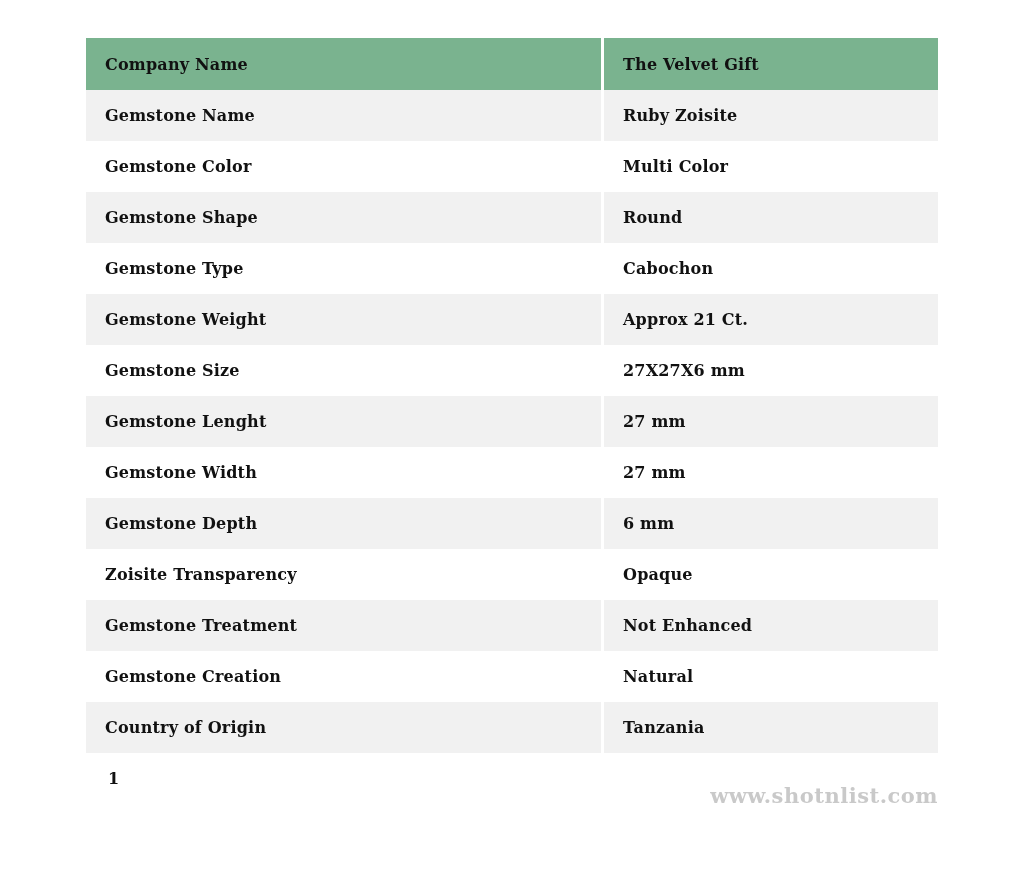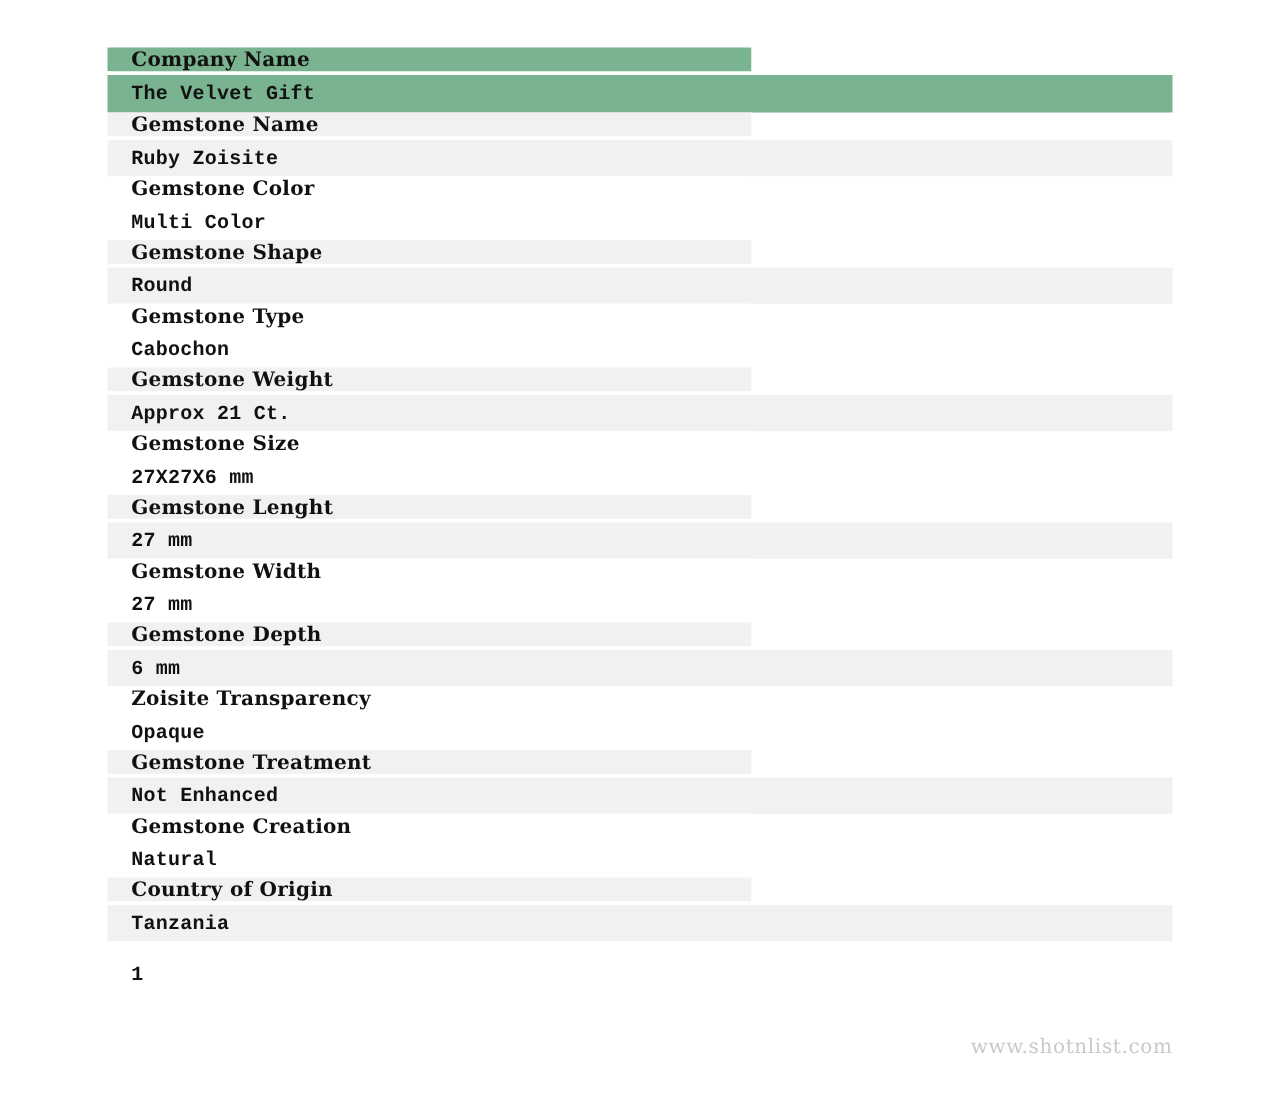--- a/index.html
+++ b/index.html
@@ -19,41 +19,39 @@
   }
   .spec-table {
     position: absolute;
     left: 86px;
     top: 38px;
     width: 852px;
   }
   .trow {
     display: flex;
     width: 100%;
-    flex-direction: column;
   }
   .trow .cell-label {
     width: 515px;
     box-sizing: border-box;
     padding-left: 19px;
     display: flex;
     align-items: center;
   }
   .trow .col-gap {
     width: 3px;
     background: #ffffff;
     flex: 0 0 3px;
   }
   .trow .cell-value {
     flex: 1;
     box-sizing: border-box;
     padding-left: 19px;
     display: flex;
     align-items: center;
-    font-family: Liberation Mono, monospace;
   }
   .header-row {
     height: 52px;
   }
   .header-row .cell-label,
   .header-row .cell-value {
     background: var(--header-bg, #7ab38f);
   }
   .data-row {
     height: 51px;
@@ -70,23 +68,23 @@
   .cell-text {
     font-weight: bold;
     font-size: 16px;
     color: var(--text-color, #111111);
     letter-spacing: 0.2px;
     white-space: nowrap;
   }
   .watermark {
     position: absolute;
     right: 86px;
-    top: 827px;
-    font-weight: normal;
-    font-size: 16px;
+    top: 783px;
+    font-weight: bold;
+    font-size: 21px;
     color: var(--watermark-color, #c9c9c9);
     letter-spacing: 0.5px;
   }
 </style>
 </head>
 <body>
 
 <div class="page">
 
   <div class="spec-table">

